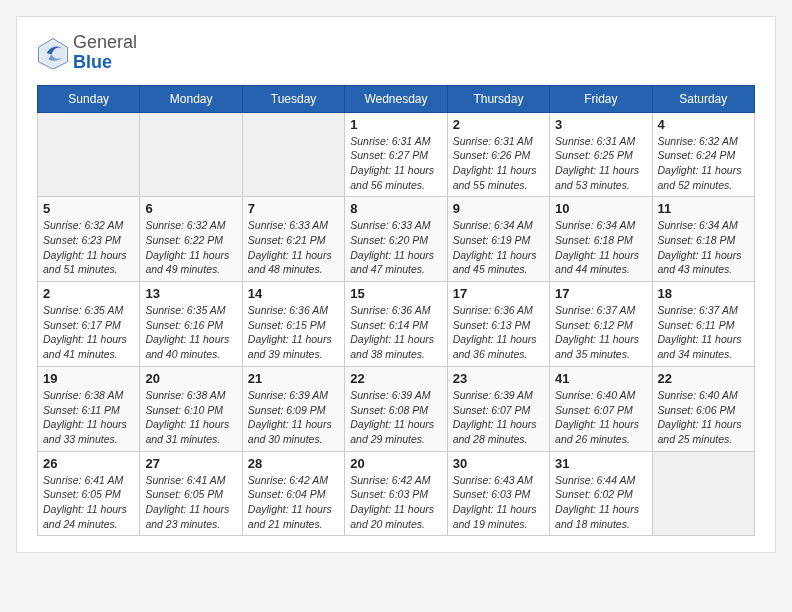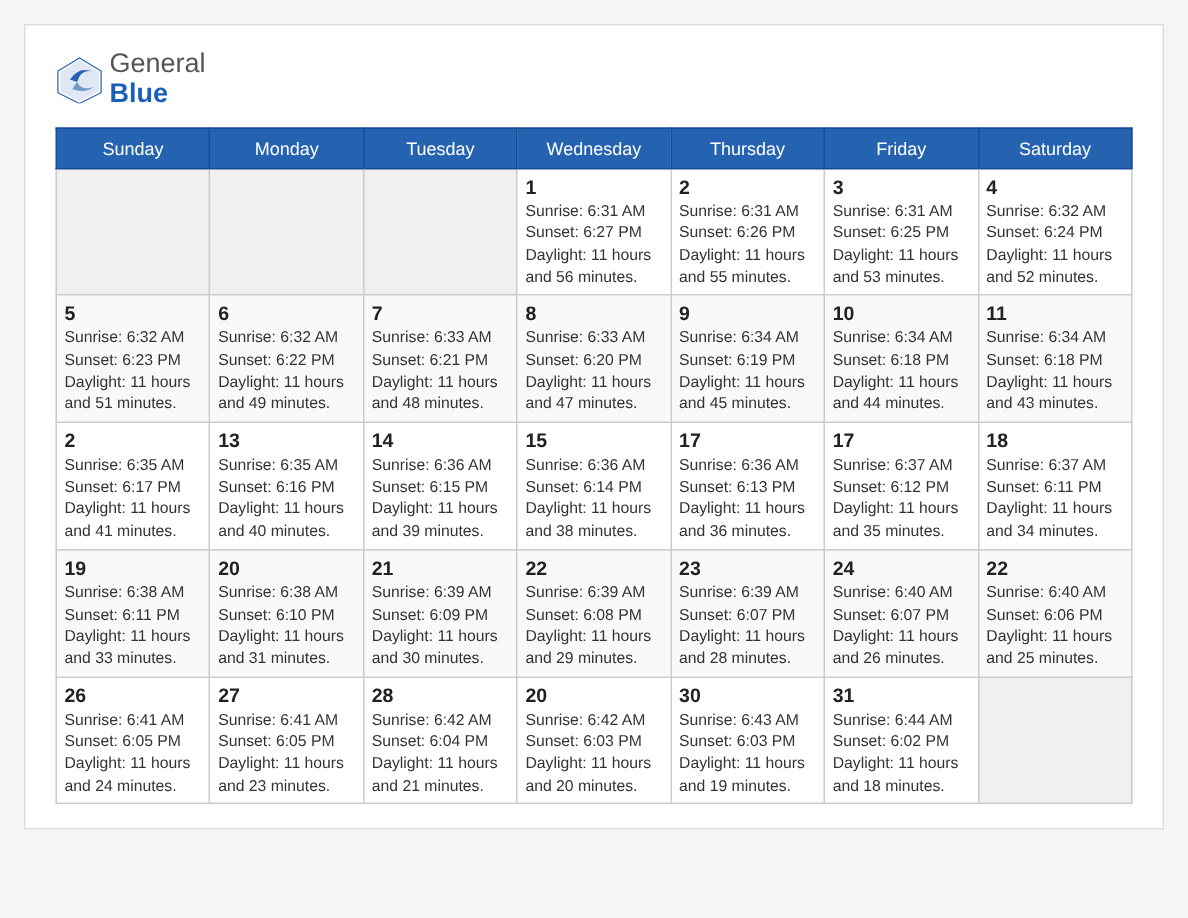--- a/index.html
+++ b/index.html
@@ -77,20 +77,21 @@
       font-size: 13px;
       font-weight: bold;
       color: #222;
       display: block;
       margin-bottom: 2px;
     }
     .day-info {
       font-size: 10.5px;
       color: #333;
       line-height: 1.4;
+      font-style: italic;
     }
     .empty-cell {
       background: #f0f0f0 !important;
     }
   </style>
 </head>
 <body>
 
 <div class="page">
   <div class="header">
@@ -217,21 +218,21 @@
           </td>
           <td>
             <span class="day-number">22</span>
             <div class="day-info">Sunrise: 6:39 AM<br>Sunset: 6:08 PM<br>Daylight: 11 hours<br>and 29 minutes.</div>
           </td>
           <td>
             <span class="day-number">23</span>
             <div class="day-info">Sunrise: 6:39 AM<br>Sunset: 6:07 PM<br>Daylight: 11 hours<br>and 28 minutes.</div>
           </td>
           <td>
-            <span class="day-number">24</span>
+            <span class="day-number">41</span>
             <div class="day-info">Sunrise: 6:40 AM<br>Sunset: 6:07 PM<br>Daylight: 11 hours<br>and 26 minutes.</div>
           </td>
           <td>
             <span class="day-number">22</span>
             <div class="day-info">Sunrise: 6:40 AM<br>Sunset: 6:06 PM<br>Daylight: 11 hours<br>and 25 minutes.</div>
           </td>
         </tr>
         <tr>
           <td>
             <span class="day-number">26</span>

